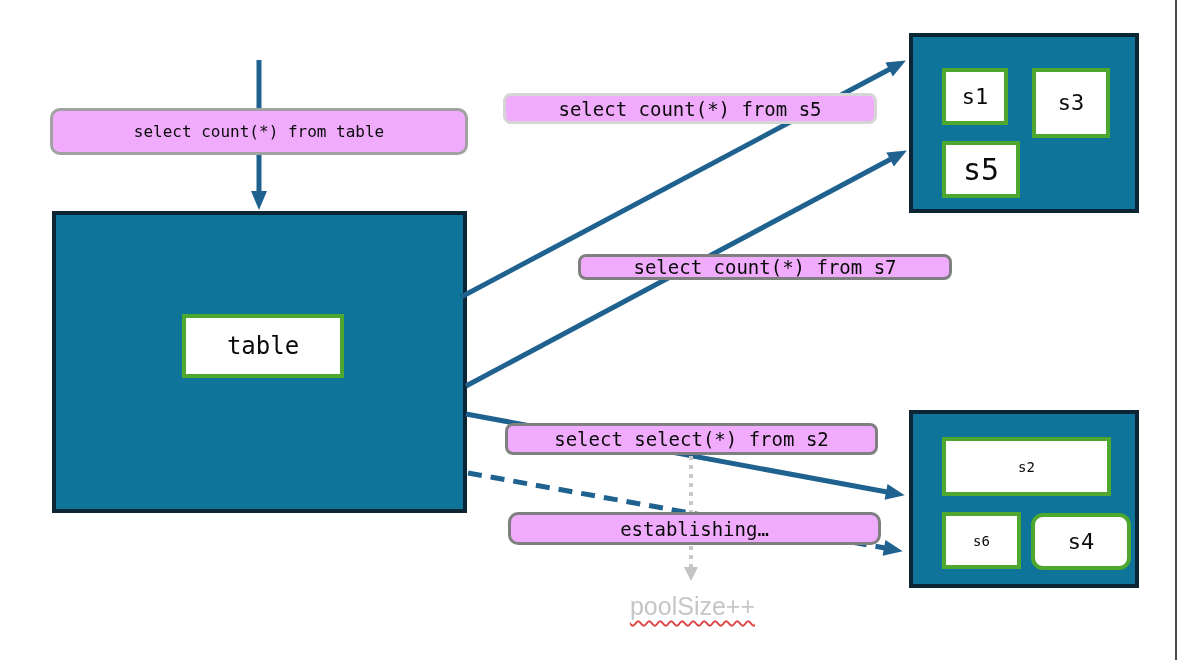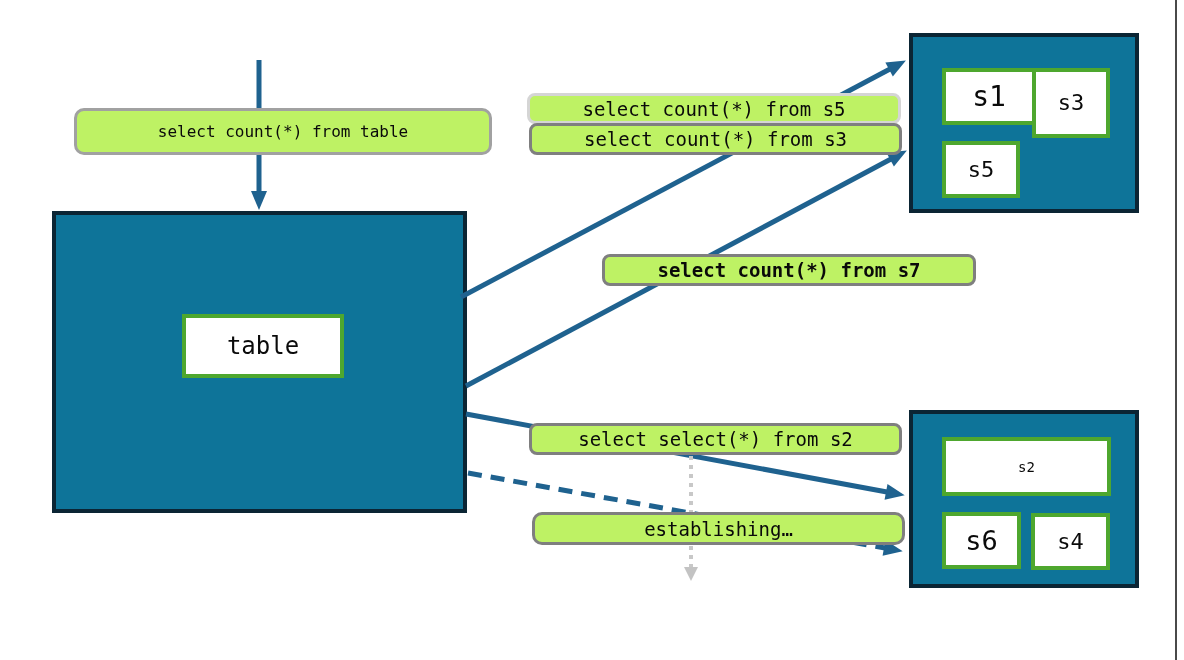--- a/index.html
+++ b/index.html
@@ -13,39 +13,39 @@
   .big-box{position:absolute;background:#0e7499;border:4px solid #0b2534;box-sizing:border-box;z-index:1;}
   .table-box{left:52px;top:211px;width:415px;height:302px;text-align:right;}
   .shard-box-top{left:909px;top:33px;width:230px;height:180px;}
   .shard-box-bottom{left:909px;top:410px;width:230px;height:178px;}
 
   
   .chip{position:absolute;background:#ffffff;border:4px solid #4ea72e;box-sizing:border-box;
         display:flex;align-items:center;justify-content:center;color:#0a0a0a;}
   .chip span{line-height:1;}
   .chip-table{left:126px;top:99px;width:162px;height:64px;font-size:24px;}
-  .chip-s1{left:29px;top:31px;width:94px;height:57px;font-size:28px;}
+  .chip-s1{left:29px;top:31px;width:66px;height:57px;font-size:22px;}
   .chip-s3{left:119px;top:31px;width:78px;height:70px;font-size:22px;}
-  .chip-s5{left:29px;top:104px;width:78px;height:57px;font-size:22px;}
+  .chip-s5{left:29px;top:104px;width:78px;height:57px;font-size:30px;}
   .chip-s7{left:119px;top:104px;width:78px;height:57px;font-size:22px;}
   .chip-s2{left:29px;top:23px;width:169px;height:59px;font-size:14px;}
-  .chip-s6{left:29px;top:98px;width:79px;height:57px;font-size:27px;}
-  .chip-s4{left:118px;top:99px;width:79px;height:57px;font-size:22px;}
+  .chip-s6{left:29px;top:98px;width:79px;height:57px;font-size:14px;}
+  .chip-s4{left:118px;top:99px;width:100px;height:57px;font-size:22px;border-radius:12px;}
 
   
   .arrows{position:absolute;left:0;top:0;z-index:2;}
 
   
-  .qlabel{position:absolute;background:#bef264;border:3px solid #7f7f7f;border-radius:10px;
+  .qlabel{position:absolute;background:#f0abfc;border:3px solid #7f7f7f;border-radius:10px;
           box-sizing:border-box;display:flex;align-items:center;justify-content:center;
-          font-size:19px;color:#0a0a0a;z-index:3;margin-left:24px;}
+          font-size:19px;color:#0a0a0a;z-index:3;}
   .l-table{left:50px;top:108px;width:418px;height:47px;font-size:16px;border-color:#a1a1a1;}
   .l-s5{left:503px;top:93px;width:374px;height:31px;border-color:#d5d5d5;border-radius:8px;}
   .l-s3{left:505px;top:123px;width:373px;height:32px;border-radius:8px;}
-  .l-s7{left:578px;top:254px;width:374px;height:32px;border-radius:8px;font-weight:bold;}
+  .l-s7{left:578px;top:254px;width:374px;height:26px;border-radius:8px;}
   .l-s2{left:505px;top:423px;width:373px;height:32px;border-radius:8px;}
   .l-est{left:508px;top:512px;width:373px;height:33px;border-radius:10px;}
 
   
   .footnote{position:absolute;left:600px;top:592px;width:185px;text-align:center;z-index:3;
             font-family:"Liberation Sans", sans-serif;font-size:25px;color:#c6c6c6;}
   .footnote span{text-decoration:underline wavy #e04343 2px;text-underline-offset:5px;}
 </style>
 </head>
 <body>
@@ -104,27 +104,27 @@
 
     <line x1="691" y1="456" x2="691" y2="568" stroke="#c8c8c8" stroke-width="4" stroke-dasharray="4 5" marker-end="url(#ah-gray)"></line>
   </svg>
 
   <div class="qlabel l-table">
     <span>select count(*) from table</span>
   </div>
   <div class="qlabel l-s5">
     <span>select count(*) from s5</span>
   </div>
-  <div class="qlabel l-s3">
-    <span>select count(*) from s3</span>
-  </div>
   <div class="qlabel l-s7">
     <span>select count(*) from s7</span>
   </div>
   <div class="qlabel l-s2">
     <span>select select(*) from s2</span>
   </div>
   <div class="qlabel l-est">
     <span>establishing…</span>
   </div>
 
+  <div class="footnote">
+    <span>poolSize++</span>
+  </div>
 
 </div>
 
 </body></html>

